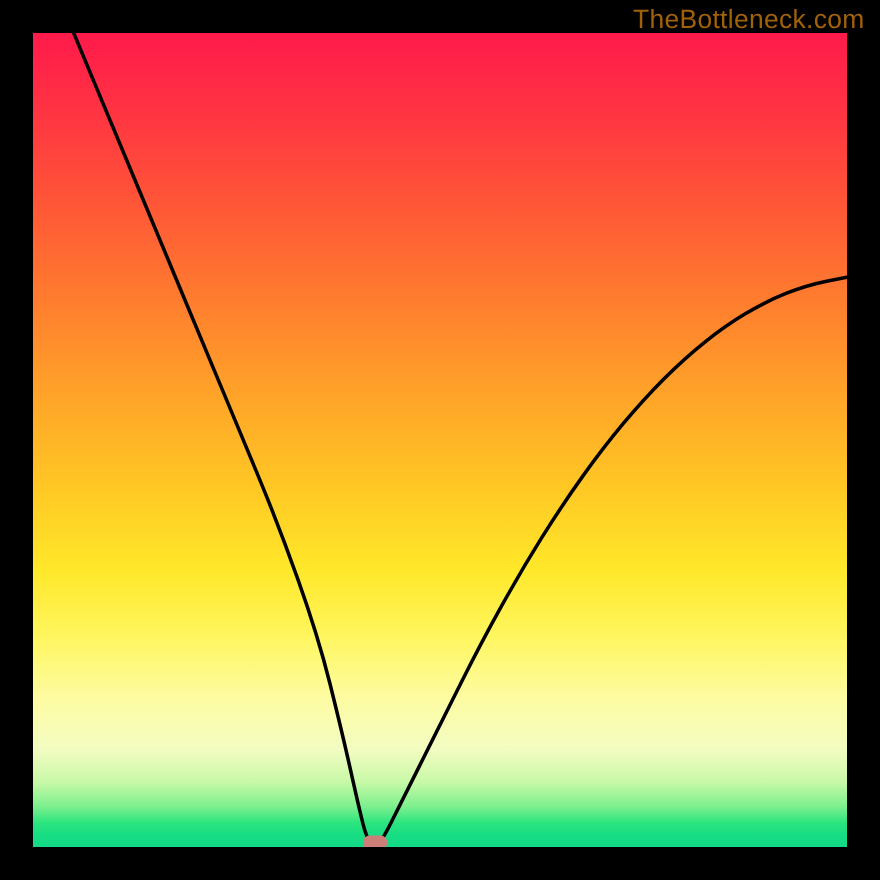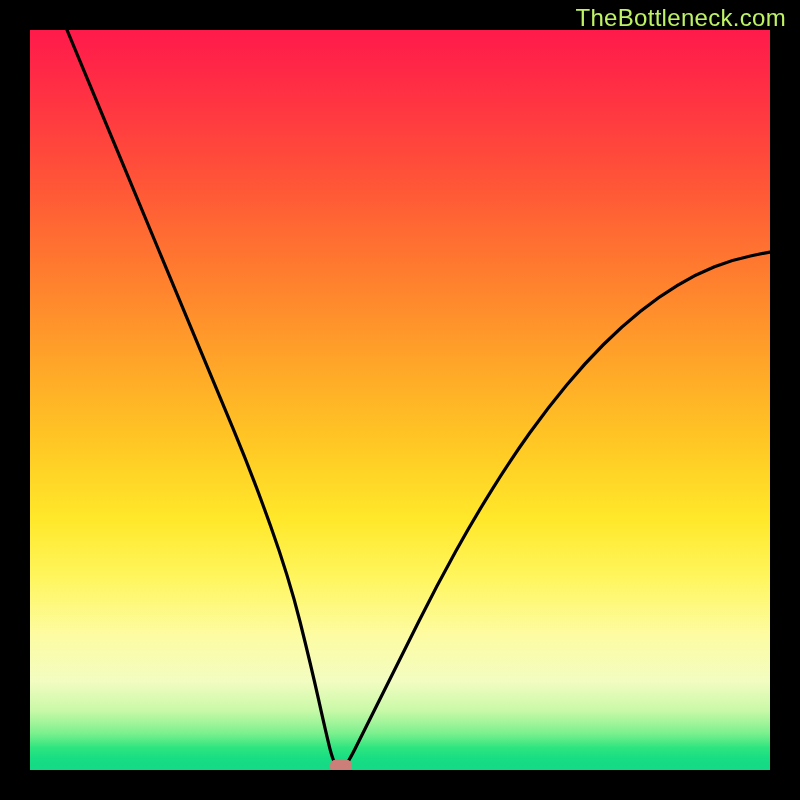--- a/index.html
+++ b/index.html
@@ -14,21 +14,21 @@
   .frame {
     position: relative;
     width: 800px;
     height: 800px;
     background: #000;
   }
   .watermark {
     position: absolute;
     top: 4px;
     right: 14px;
-    color: #bef264;
+    color: #a16207;
     font-size: 24px;
     font-weight: 400;
     letter-spacing: 0.3px;
     z-index: 10;
   }
   .plot-area {
     position: absolute;
     left: 30px;
     top: 30px;
     width: 740px;

